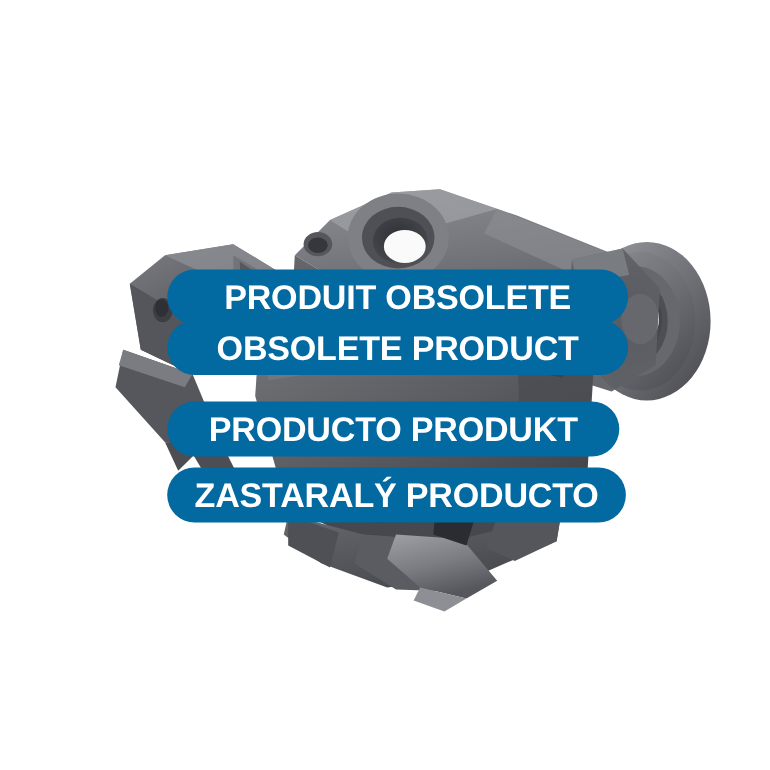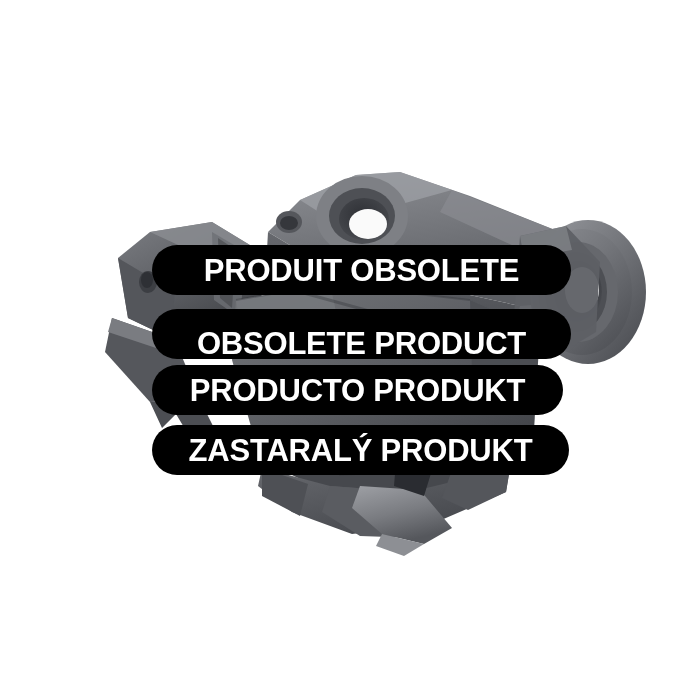--- a/index.html
+++ b/index.html
@@ -26,39 +26,39 @@
     position: absolute;
     left: 152px;
     top: 245px;
     width: 420px;
   }
   .banner {
     position: absolute;
     left: 0;
     height: 50px;
     border-radius: 25px;
-    background: #000000;
+    background: #0369a1;
     display: flex;
     align-items: center;
     justify-content: center;
     box-sizing: border-box;
     padding: 0 18px;
   }
   .banner-label {
     color: #ffffff;
     font-family: "Liberation Sans", sans-serif;
     font-weight: bold;
     font-size: 31px;
     line-height: 31px;
     letter-spacing: -0.2px;
     white-space: nowrap;
     text-align: center;
   }
   .b0 { top: 0px;   width: 419px; }
-  .b1 { top: 64px;  width: 419px; align-items: flex-end; }
+  .b1 { top: 46px;  width: 419px; }
   .b2 { top: 120px; width: 411px; }
   .b3 { top: 180px; width: 417px; }
 </style>
 </head>
 <body>
 
 <div id="stage">
 
   <svg id="product-image" viewBox="0 0 700 700" aria-hidden="true">
     <defs>
@@ -189,17 +189,17 @@
 
     <div class="banner b1">
       <span class="banner-label">OBSOLETE PRODUCT</span>
     </div>
 
     <div class="banner b2">
       <span class="banner-label">PRODUCTO PRODUKT</span>
     </div>
 
     <div class="banner b3">
-      <span class="banner-label">ZASTARALÝ PRODUKT</span>
+      <span class="banner-label">ZASTARALÝ PRODUCTO</span>
     </div>
 
   </div>
 </div>
 
 </body></html>

